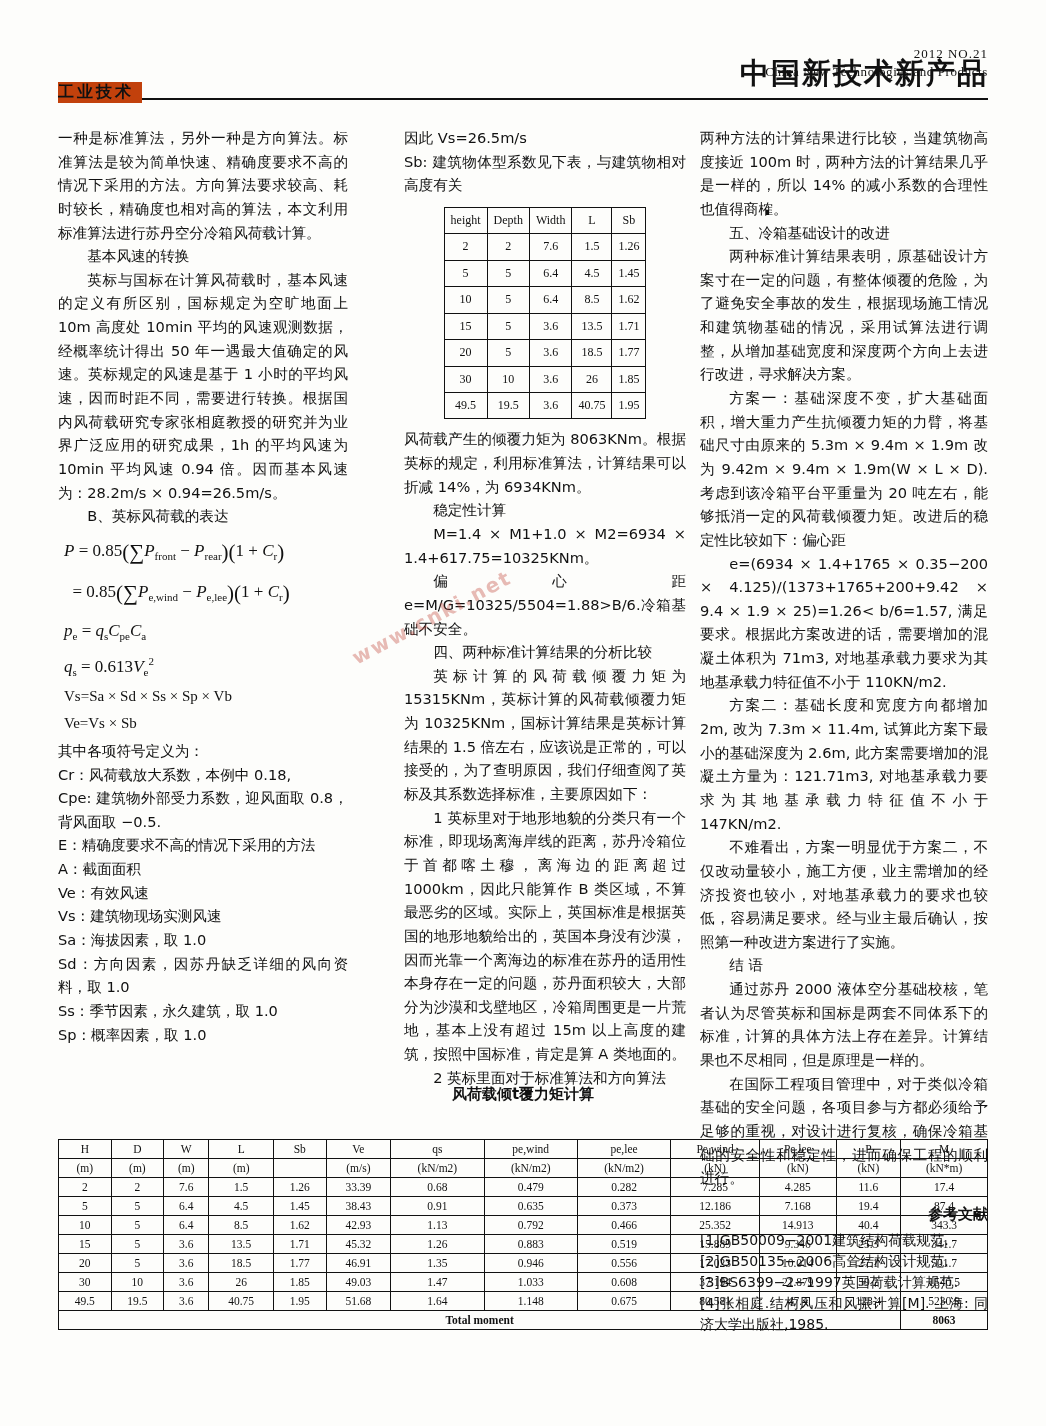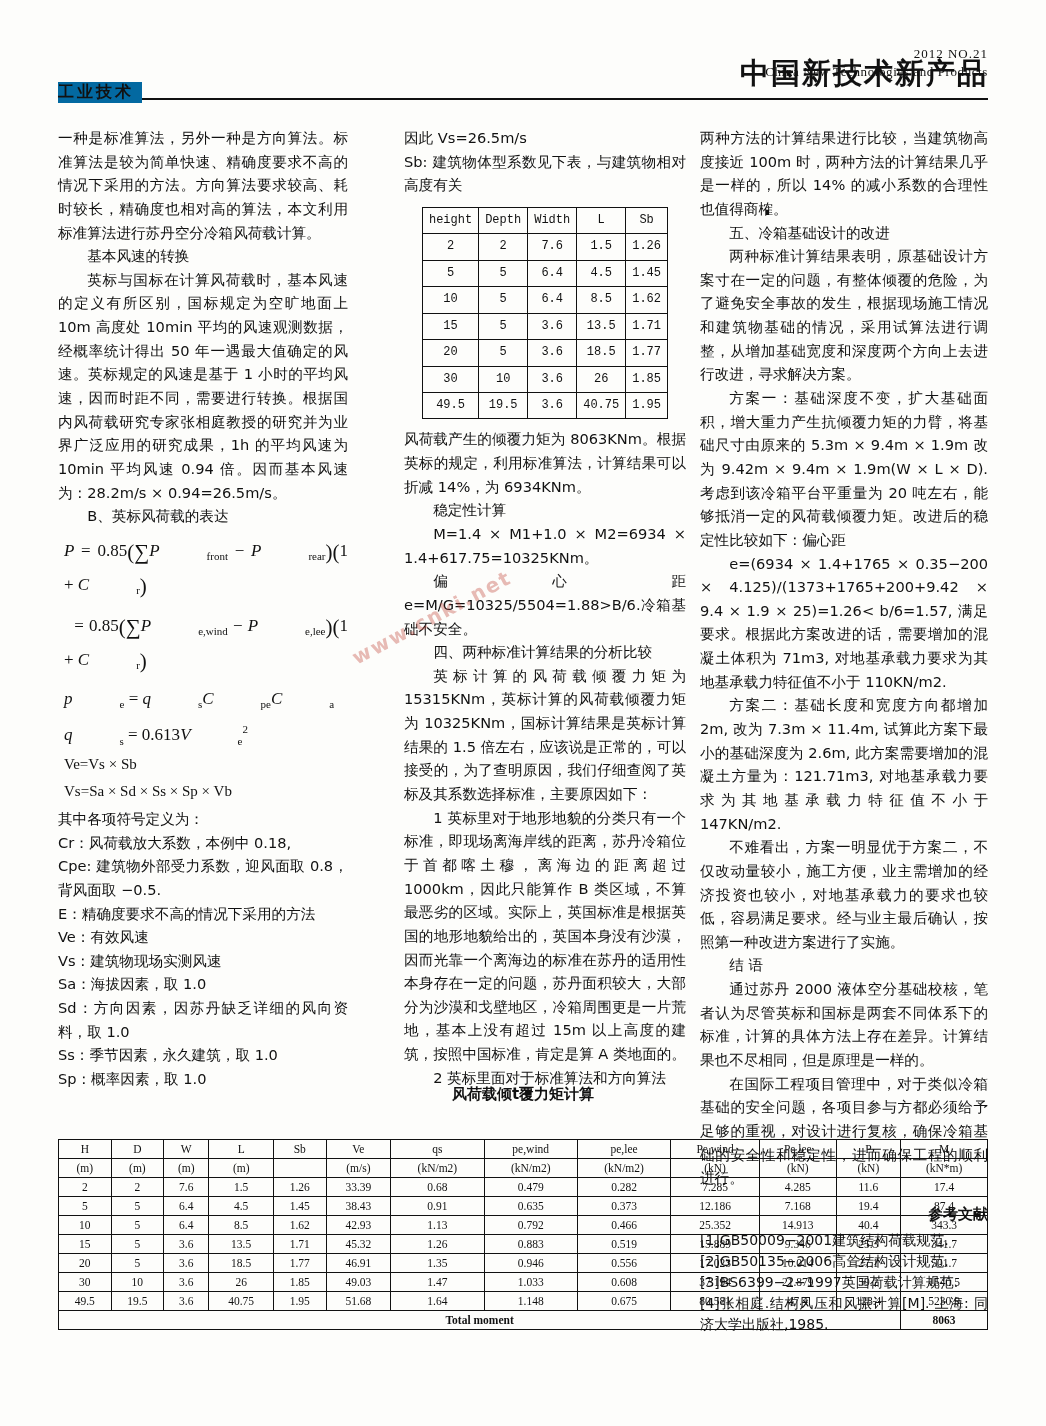--- a/index.html
+++ b/index.html
@@ -13,42 +13,42 @@
   }
   .page{position:absolute;left:0;top:0;width:973px;height:1426px;}
 
   
   .masthead{position:absolute;left:58px;top:46px;width:930px;height:56px;}
   .mast-right{position:absolute;right:0;top:0;text-align:right;}
   .mast-issue{font-family:"Liberation Serif",serif;font-size:13px;letter-spacing:1px;color:#111;}
   .mast-en{font-family:"Liberation Serif",serif;font-size:13px;letter-spacing:.6px;color:#111;margin-top:2px;}
   .mast-cn{position:absolute;right:0;top:-4px;font-family:"DejaVu Sans",sans-serif;font-size:29px;font-weight:bold;letter-spacing:2px;}
   .mast-line{position:absolute;left:0;top:52px;width:930px;border-top:2px solid #111;}
-  .mast-cat{position:absolute;left:0;top:36px;font-size:16px;font-weight:bold;letter-spacing:3px;background:#0369a1;padding-right:8px;}
+  .mast-cat{position:absolute;left:0;top:36px;font-size:16px;font-weight:bold;letter-spacing:3px;background:#c2410c;padding-right:8px;}
 
   
   .col{position:absolute;top:126px;font-size:14.6px;line-height:1.62;text-align:justify;}
   .col p{margin:0;}
   .c1{left:58px;width:290px;}
   .c2{left:404px;width:282px;}
   .c3{left:700px;width:288px;}
   .indent{text-indent:2em;}
 
   
   .formula{font-family:"Liberation Serif",serif;font-size:17px;margin:7px 0 2px 6px;}
   .formula i{font-style:italic;}
-  .sub{font-size:11px;vertical-align:sub;margin-left:47px;}
+  .sub{font-size:11px;vertical-align:sub;}
   .sup{font-size:11px;vertical-align:super;}
   .big{font-size:21px;vertical-align:-3px;}
   .fline{font-family:"Liberation Serif",serif;font-size:15px;margin:2px 0 0 6px;}
   .varline{font-size:14.6px;margin-left:10px;}
 
   
   table{border-collapse:collapse;font-family:"Liberation Serif",serif;}
-  .sb-table{margin:10px auto 8px auto;font-size:12px;font-family:Liberation Mono, monospace;}
+  .sb-table{margin:10px auto 8px auto;font-size:12px;}
   .sb-table td,.sb-table th{border:1px solid #111;padding:3px 6px;text-align:center;font-weight:normal;}
   .sb-table th{font-size:12px;}
 
   .big-table{position:absolute;left:58px;top:1139px;width:930px;font-size:11.5px;}
   .big-table td,.big-table th{border:1px solid #111;text-align:center;padding:3px 2px;font-weight:normal;}
   .big-title{position:absolute;left:58px;top:1085px;width:930px;text-align:center;font-size:15px;font-weight:bold;}
   .total-row td{font-weight:bold;}
 
   
   .ref-title{text-align:right;font-weight:bold;font-size:15px;margin:12px 0 4px 0;}
@@ -85,27 +85,28 @@
     </div>
     <div class="formula">
       &nbsp;&nbsp;= 0.85<span class="big">(</span><span class="big">∑</span><i>P</i><span class="sub">e,wind</span> − <i>P</i><span class="sub">e,lee</span><span class="big">)</span><span class="big">(</span>1 + <i>C</i><span class="sub">r</span><span class="big">)</span>
     </div>
     <div class="formula">
       <i>p</i><span class="sub">e</span> = <i>q</i><span class="sub">s</span><i>C</i><span class="sub">pe</span><i>C</i><span class="sub">a</span>
     </div>
     <div class="formula">
       <i>q</i><span class="sub">s</span> = 0.613<i>V</i><span class="sub">e</span><span class="sup">2</span>
     </div>
+    <div class="fline">Vs=Sa × Sd × Ss × Sp × Vb</div>
     <div class="fline">Ve=Vs × Sb</div>
-    <div class="fline">Vs=Sa × Sd × Ss × Sp × Vb</div>
 
     <p style="margin-top:4px;">其中各项符号定义为：</p>
     <p class="varline">Cr：风荷载放大系数，本例中 0.18,</p>
     <p class="varline">Cpe: 建筑物外部受力系数，迎风面取 0.8，背风面取 −0.5.</p>
     <p class="varline">E：精确度要求不高的情况下采用的方法</p>
+    <p class="varline">A：截面面积</p>
     <p class="varline">Ve：有效风速</p>
     <p class="varline">Vs：建筑物现场实测风速</p>
     <p class="varline">Sa：海拔因素，取 1.0</p>
     <p class="varline">Sd：方向因素，因苏丹缺乏详细的风向资料，取 1.0</p>
     <p class="varline">Ss：季节因素，永久建筑，取 1.0</p>
     <p class="varline">Sp：概率因素，取 1.0</p>
   </div>
 
   <div class="col c2">
     <p>因此 Vs=26.5m/s</p>

